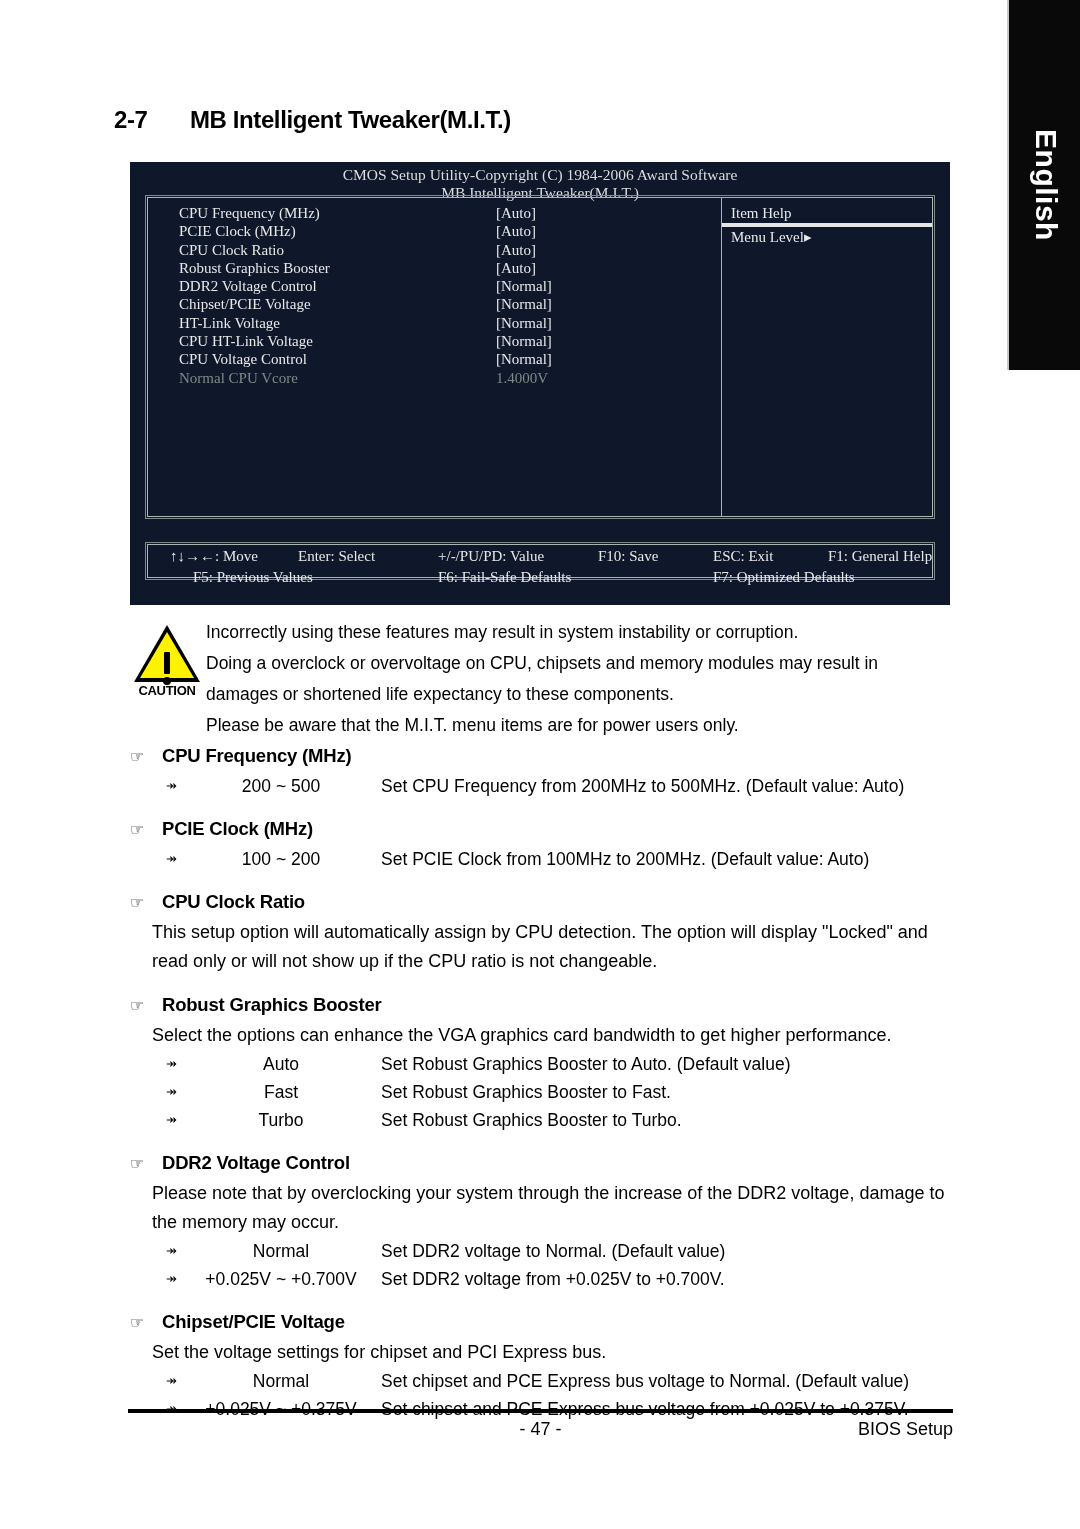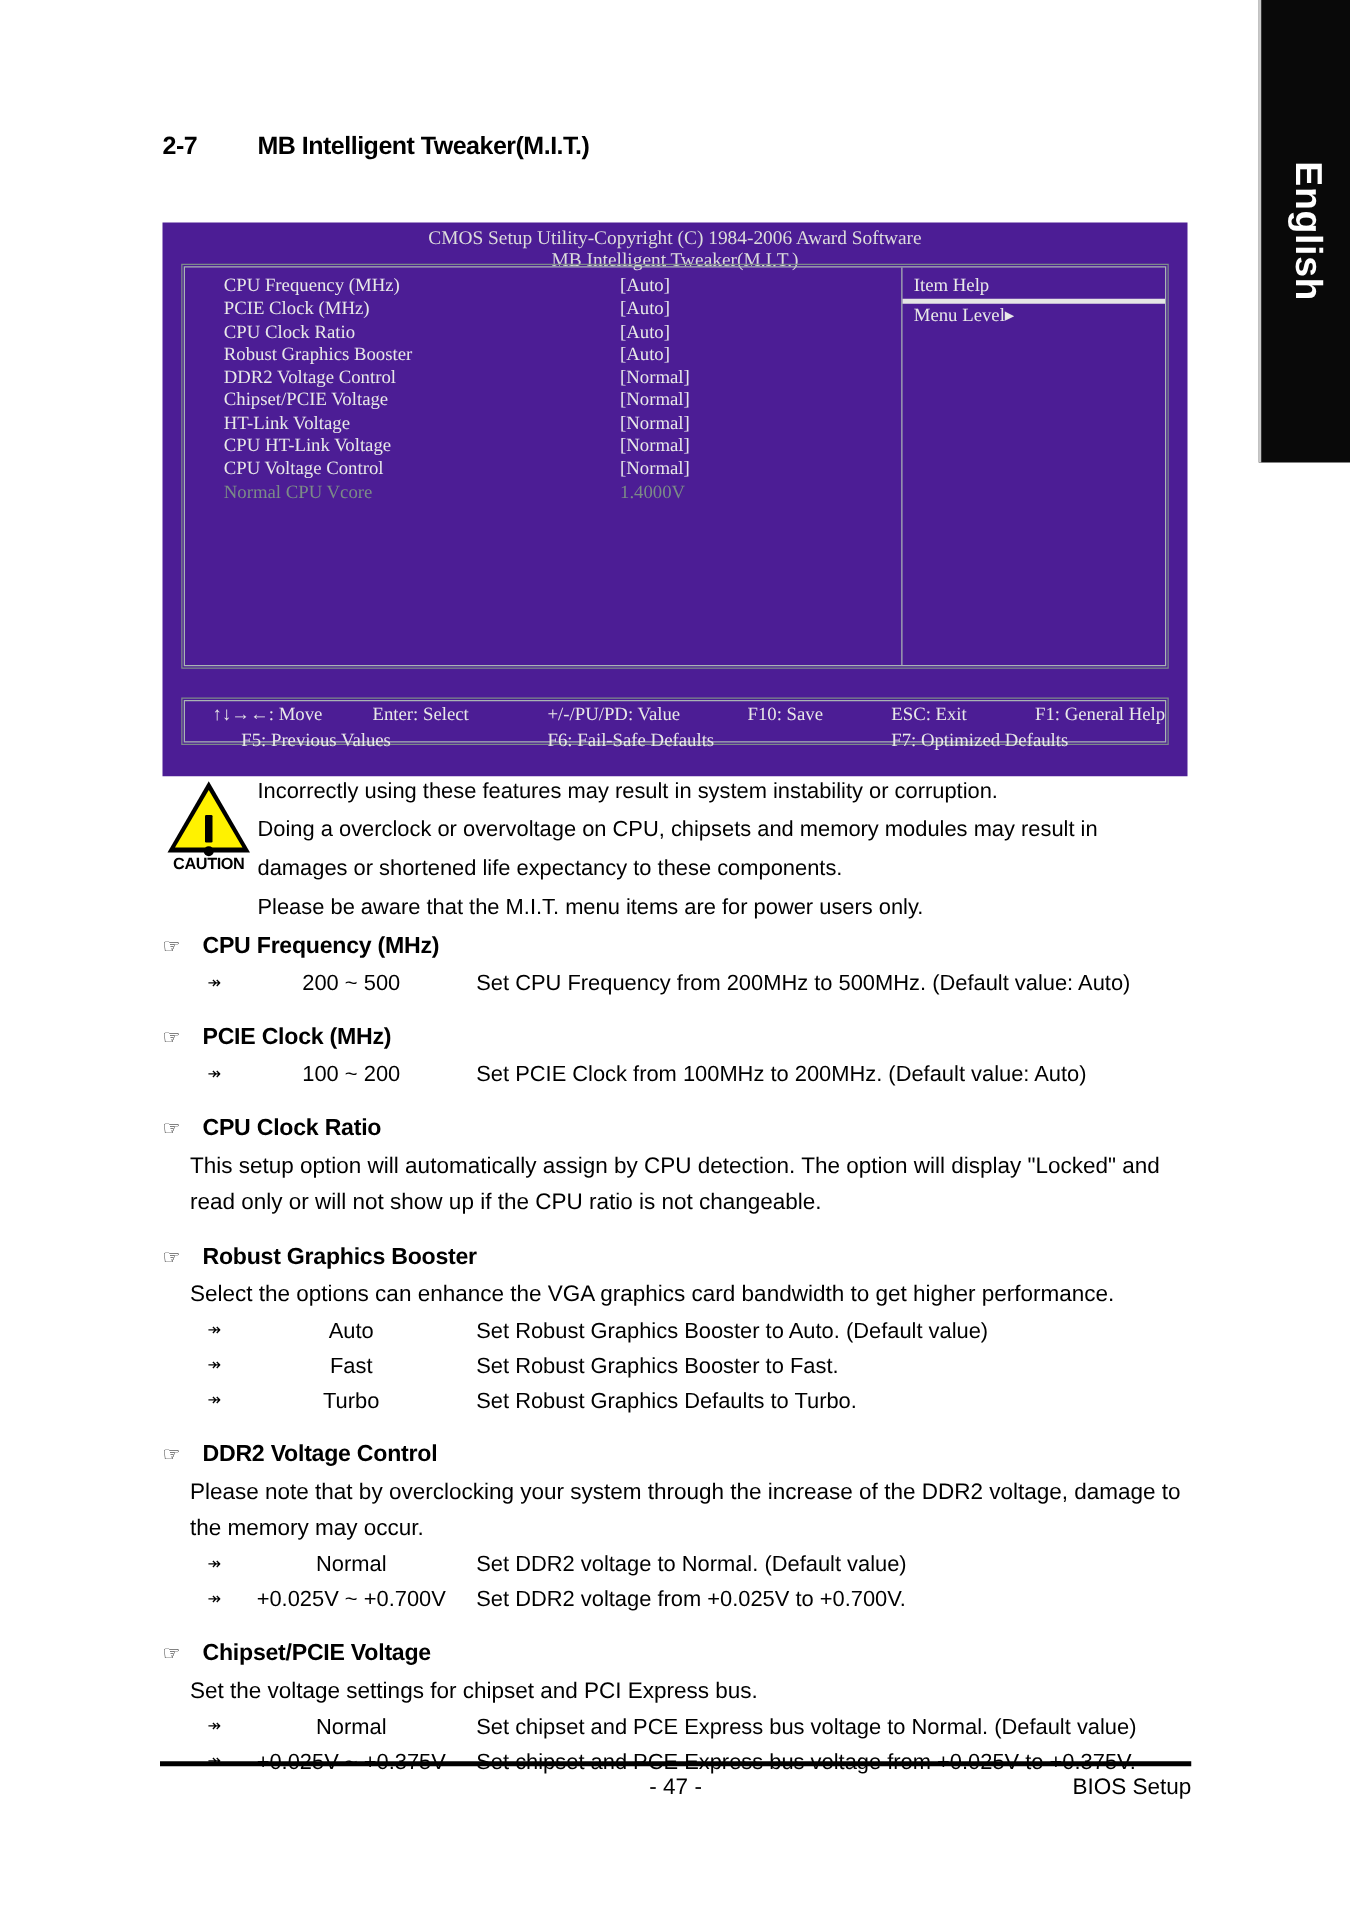--- a/index.html
+++ b/index.html
@@ -43,41 +43,40 @@
     display: flex;
     align-items: center;
     justify-content: center;
     padding-bottom: 4px;
     box-sizing: border-box;
   }
 
   
   .page-title {
     position: absolute;
-    left: 130px;
+    left: 114px;
     top: 106px;
-    font-size: 20px;
+    font-size: 24px;
     font-weight: bold;
     letter-spacing: -0.4px;
     white-space: nowrap;
   }
   .page-title .num { display: inline-block; width: 76px; }
 
   
   .bios {
     position: absolute;
     left: 130px;
     top: 162px;
     width: 820px;
     height: 443px;
-    background: #4c1d95;
+    background: #0f172a;
     box-sizing: border-box;
     font-family: "Liberation Serif", serif;
     color: #e8e8e8;
-    margin-top: 16px;
   }
   .bios-header {
     text-align: center;
     padding-top: 4px;
     font-size: 15.5px;
     line-height: 18px;
     color: #dcdcdc;
   }
   .bios-panel {
     position: absolute;
@@ -421,21 +420,21 @@
       <span class="opt-desc">Set Robust Graphics Booster to Auto. (Default value)</span>
     </div>
     <div class="opt-row">
       <span class="opt-arrow">↠</span>
       <span class="opt-name">Fast</span>
       <span class="opt-desc">Set Robust Graphics Booster to Fast.</span>
     </div>
     <div class="opt-row">
       <span class="opt-arrow">↠</span>
       <span class="opt-name">Turbo</span>
-      <span class="opt-desc">Set Robust Graphics Defaults to Turbo.</span>
+      <span class="opt-desc">Set Robust Graphics Booster to Turbo.</span>
     </div>
     <div class="sec-head">
       <span class="hand">☞</span>
       <span>DDR2 Voltage Control</span>
     </div>
     <div class="para">Please note that by overclocking your system through the increase of the DDR2 voltage, damage to the memory may occur.</div>
     <div class="opt-row">
       <span class="opt-arrow">↠</span>
       <span class="opt-name">Normal</span>
       <span class="opt-desc">Set DDR2 voltage to Normal. (Default value)</span>

